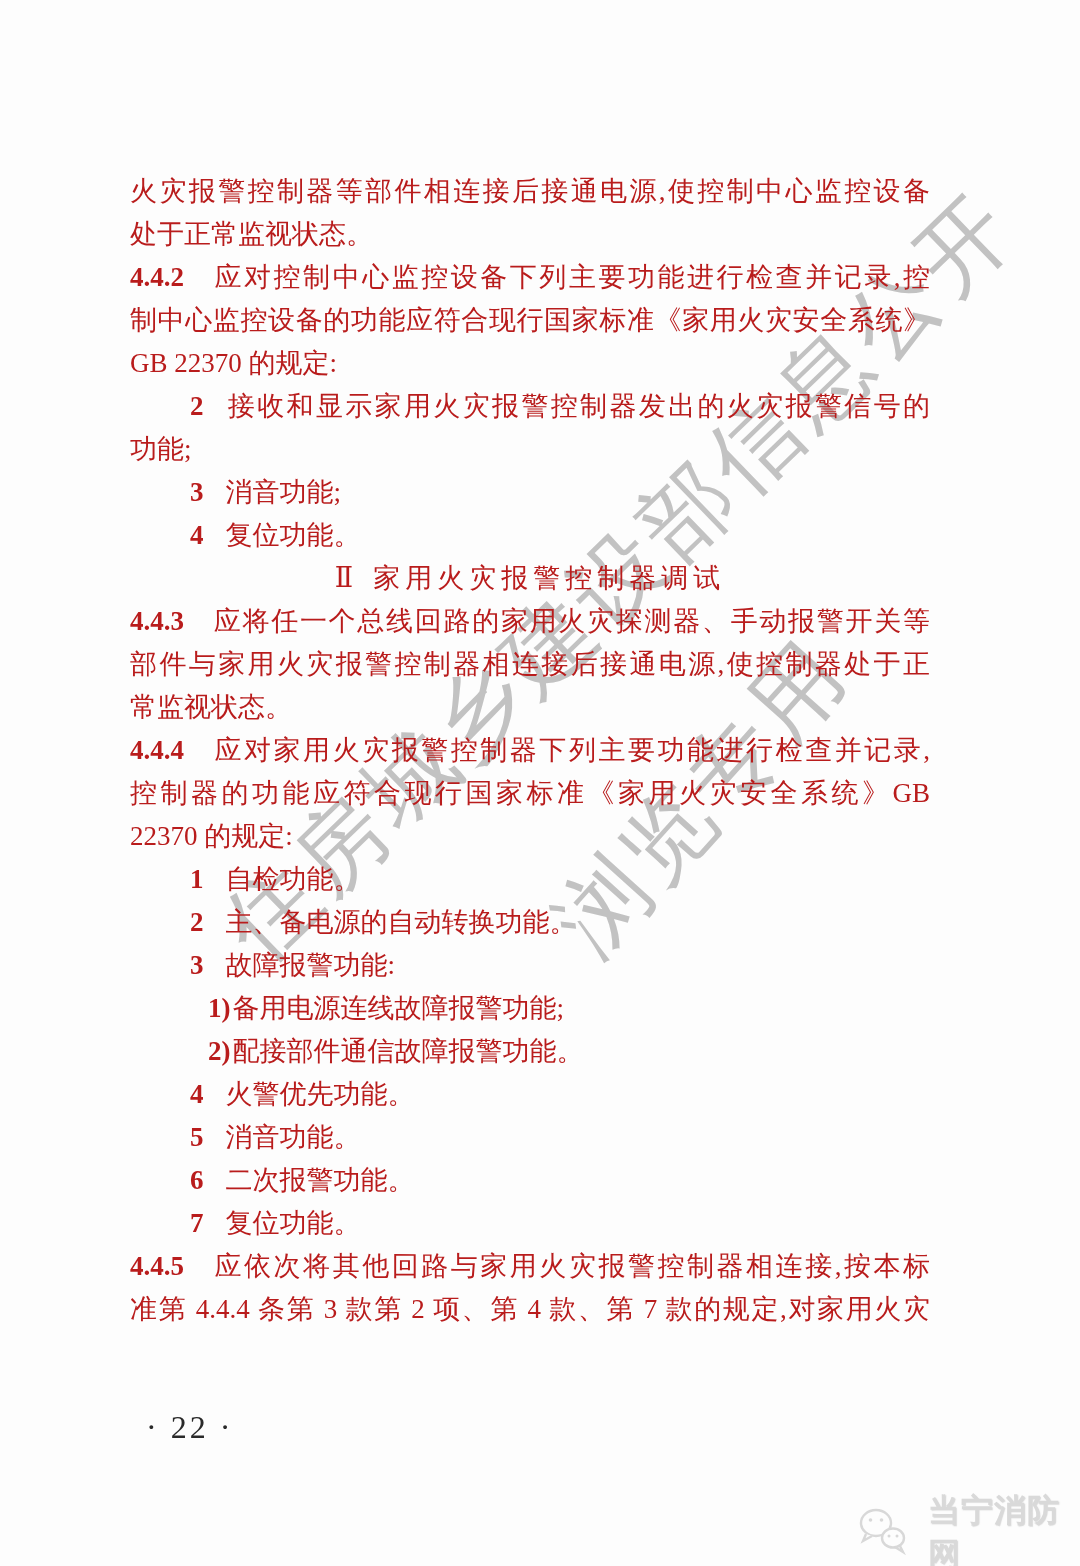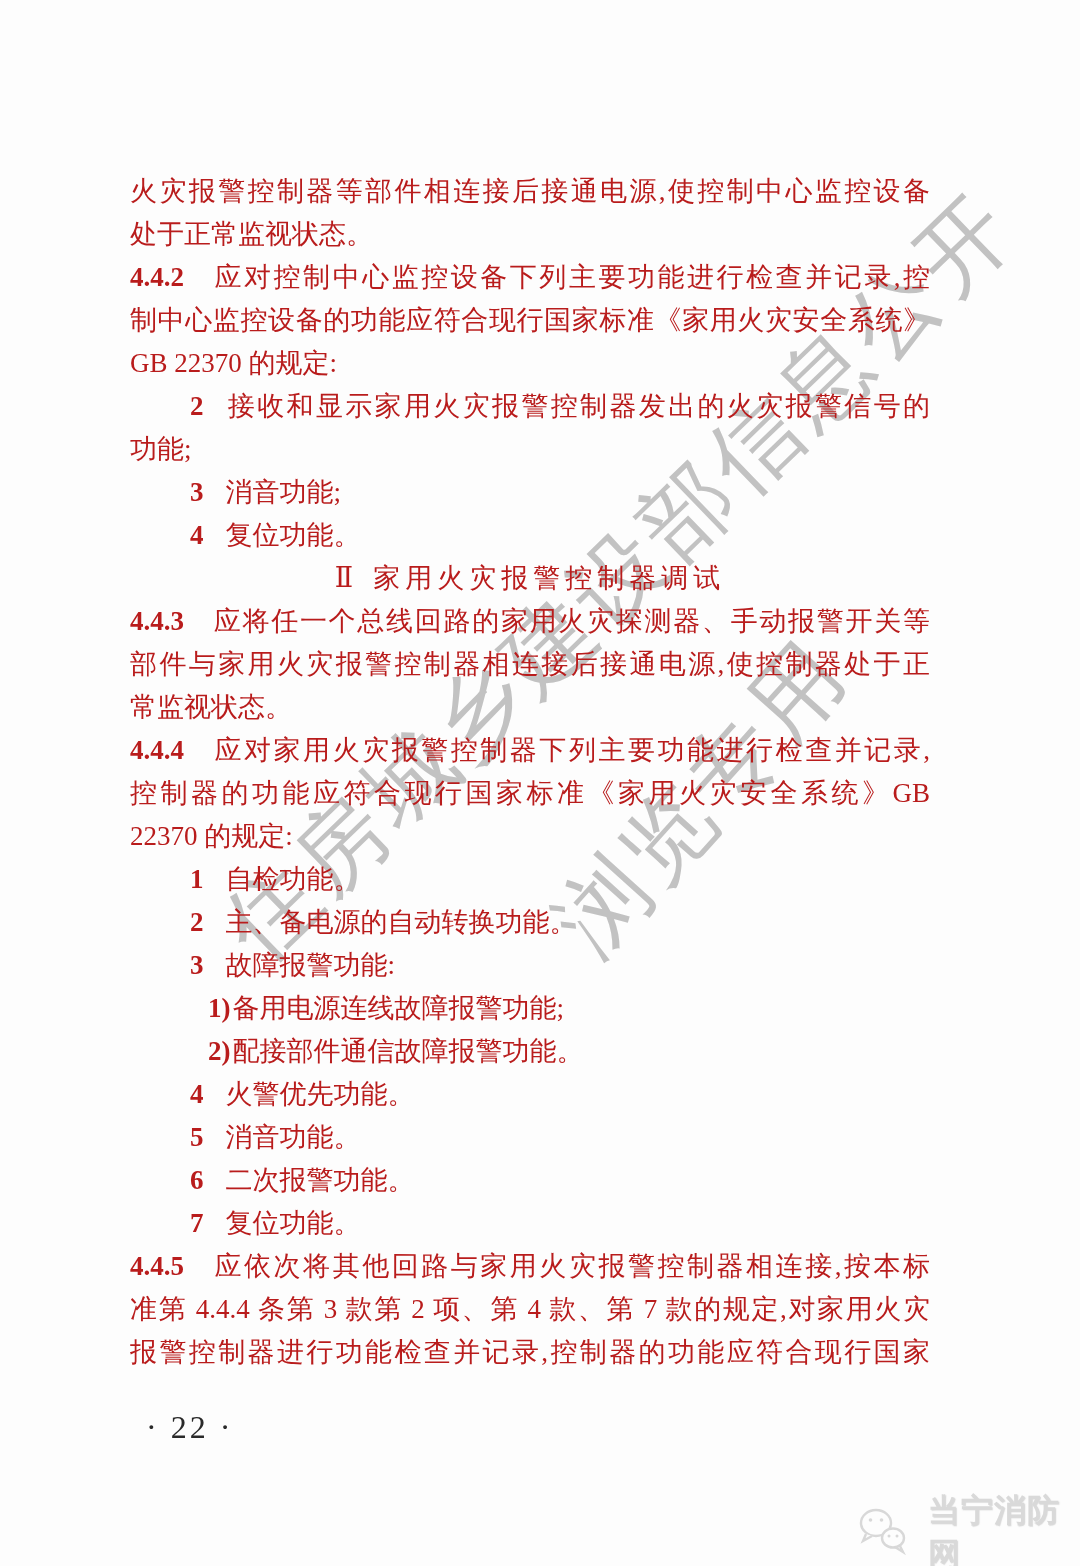--- a/index.html
+++ b/index.html
@@ -70,21 +70,20 @@
     <div class="ln li"><span class="num">2</span><span>主、备电源的自动转换功能。</span></div>
     <div class="ln li"><span class="num">3</span><span>故障报警功能:</span></div>
     <div class="ln sub"><span class="num">1)</span><span>备用电源连线故障报警功能;</span></div>
     <div class="ln sub"><span class="num">2)</span><span>配接部件通信故障报警功能。</span></div>
     <div class="ln li"><span class="num">4</span><span>火警优先功能。</span></div>
     <div class="ln li"><span class="num">5</span><span>消音功能。</span></div>
     <div class="ln li"><span class="num">6</span><span>二次报警功能。</span></div>
     <div class="ln li"><span class="num">7</span><span>复位功能。</span></div>
     <div class="ln j"><span class="num">4.4.5</span><span>应依次将其他回路与家用火灾报警控制器相连接,按本标</span></div>
     <div class="ln j"><span>准第 4.4.4 条第 3 款第 2 项、第 4 款、第 7 款的规定,对家用火灾</span></div>
-    <div class="ln j"><span>报警控制器进行功能检查并记录,控制器的功能应符合现行国家</span></div>
   </div>
 
   <div class="pagenum">·  22  ·</div>
 
   <div class="logo">
     <span>
       <svg width="52" height="50" viewBox="0 0 52 50">
         <g fill="none" stroke="#d8d8d8" stroke-width="2.4">
           <ellipse cx="20" cy="17" rx="15" ry="13"></ellipse>
           <path d="M10 28 L7 35 L16 30" fill="#fdfdfd" stroke="none"></path>

